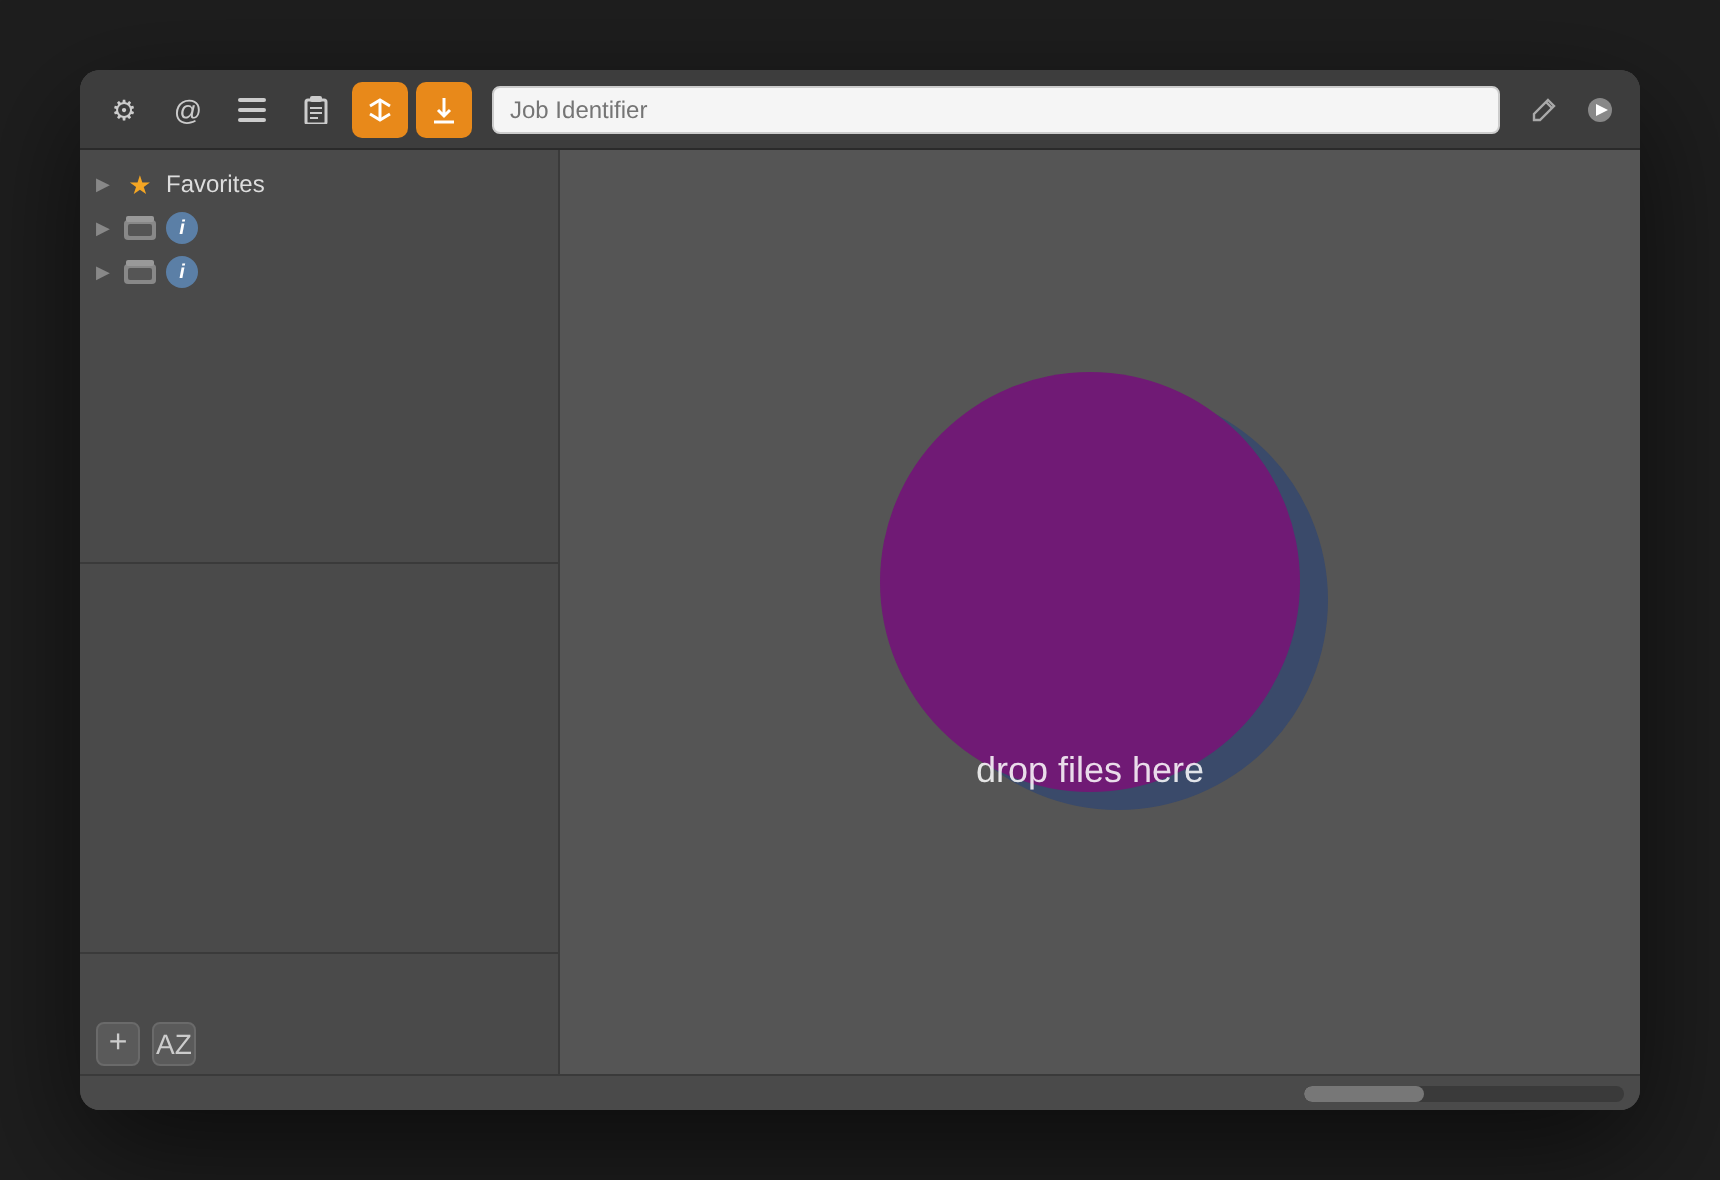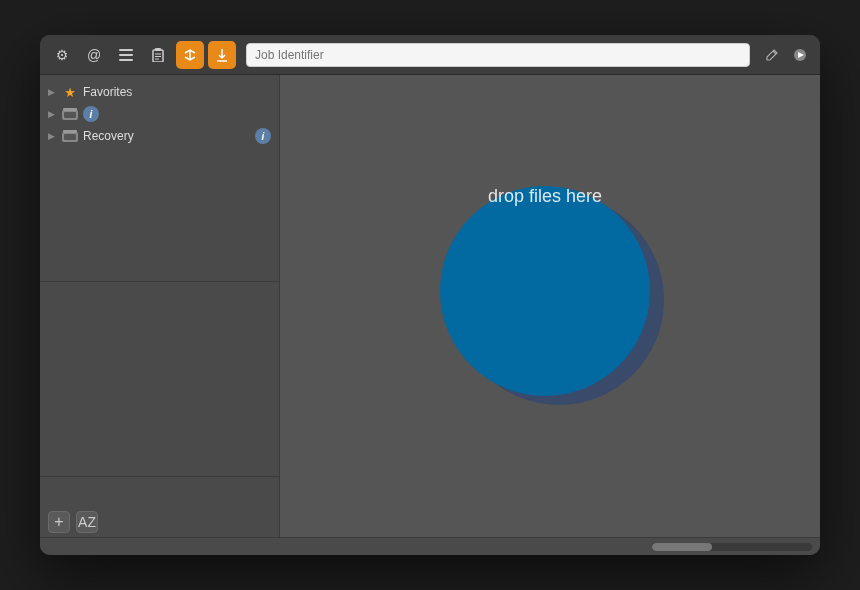--- a/index.html
+++ b/index.html
@@ -228,25 +228,25 @@
       border-radius: 50%;
       background: #3a4a6a;
       top: 14px;
       left: 14px;
     }
     .drop-circle {
       position: absolute;
       width: 210px;
       height: 210px;
       border-radius: 50%;
-      background: #0369a1;
+      background: #701a75;
       top: 5px;
       left: 0px;
       display: flex;
-      align-items: flex-start;
+      align-items: flex-end;
       justify-content: center;
       cursor: pointer;
       z-index: 1;
     }
     .drop-text {
       color: rgba(255,255,255,0.85);
       font-size: 18px;
       font-weight: 300;
       text-align: center;
       z-index: 2;
@@ -360,21 +360,20 @@
 
         <div class="tree-item">
           <span class="tree-arrow">▶</span>
           <span class="tree-icon drive-icon">
             <svg width="16" height="14" viewBox="0 0 16 14" fill="none">
               <rect x="0" y="3" width="16" height="10" rx="2" fill="#888"></rect>
               <rect x="2" y="5" width="12" height="6" rx="1" fill="#555"></rect>
               <rect x="1" y="1" width="14" height="3" rx="1" fill="#999"></rect>
             </svg>
           </span>
-          <span class="tree-label">Recovery</span>
           <div class="tree-info-btn">i</div>
         </div>
 
       </div>
 
       <div class="divider-h"></div>
 
       <div style="flex:1; background:#4a4a4a;"></div>
 
       <div class="divider-h"></div>

